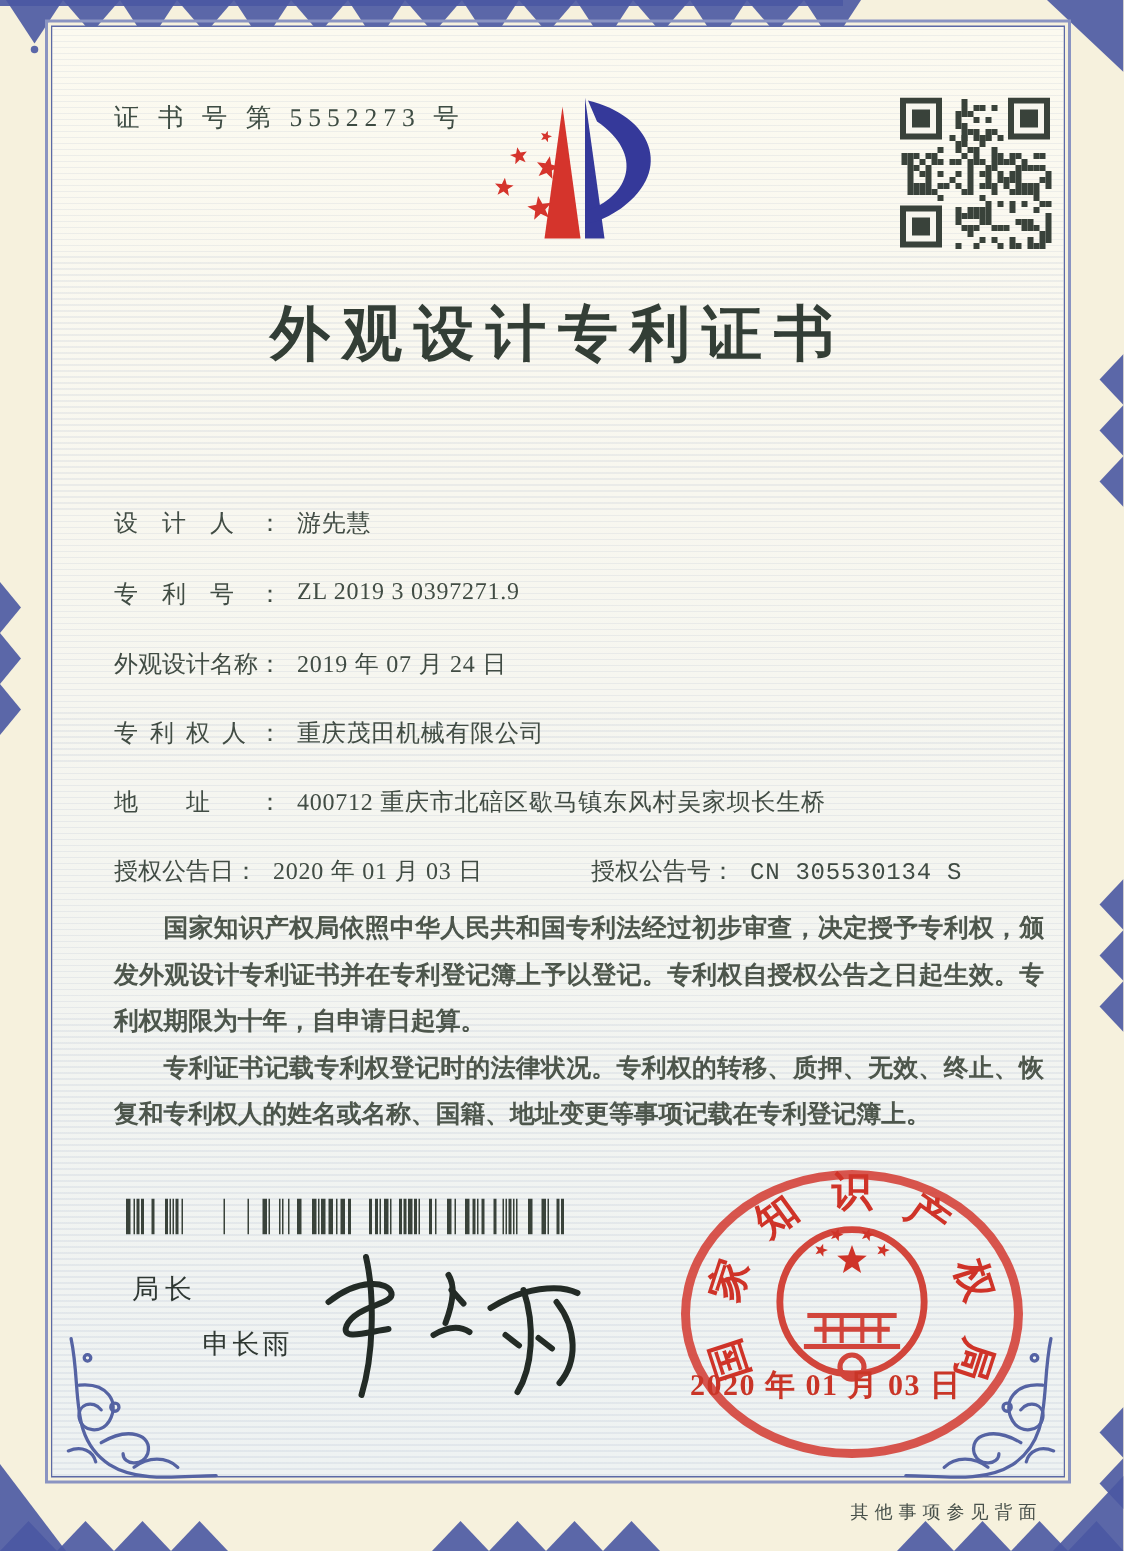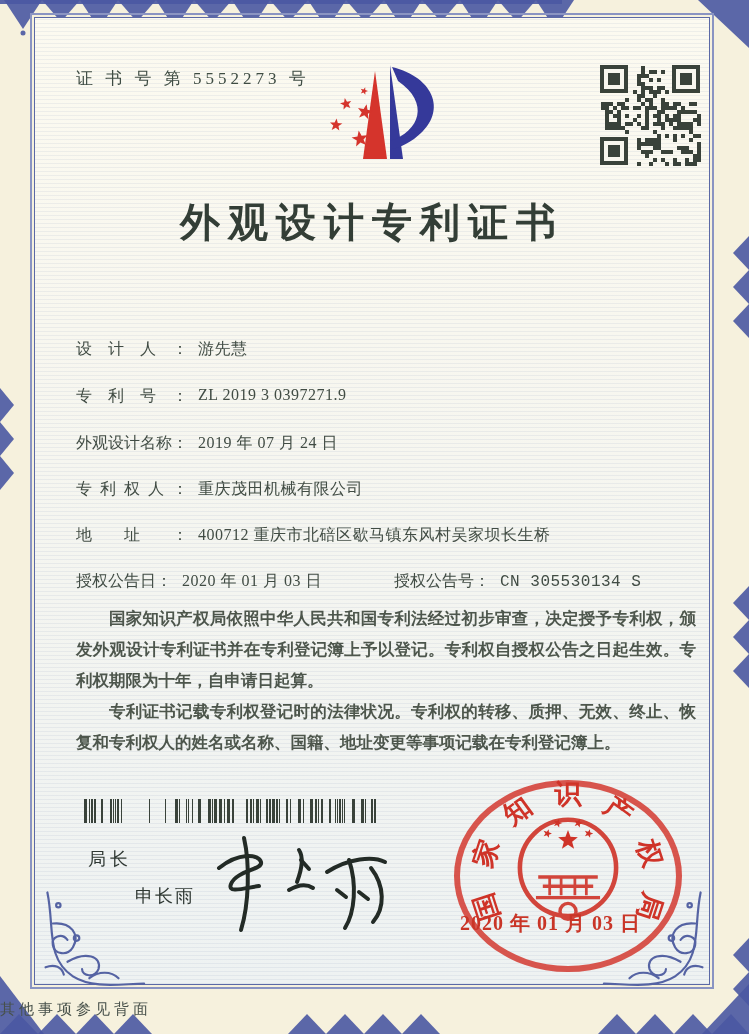--- a/index.html
+++ b/index.html
@@ -33,21 +33,21 @@
   .seal{position:absolute;left:422px;top:765px;width:228px;height:192px;z-index:5;}
   .seal-ring{position:absolute;inset:0;border:6px solid rgba(210,50,40,.82);border-radius:50%;}
   #seal-arc{position:absolute;left:50%;top:52%;width:0;height:0;}
   #seal-arc span{position:absolute;left:0;top:0;font-size:27px;font-weight:700;color:#cf3328;
                  font-family:"Liberation Serif","DejaVu Serif",serif;}
   #emblem{position:absolute;left:56px;top:26px;}
   .seal-date{position:absolute;left:6px;top:130px;width:220px;font-size:20px;font-weight:700;
              color:#c93527;letter-spacing:1px;z-index:6;}
   .pagefoot{position:absolute;left:0;top:946px;width:684px;text-align:center;font-size:14.5px;
             letter-spacing:3px;color:#3f4a42;z-index:3;}
-  .backnote{position:absolute;left:0;top:1000px;width:100%;text-align:left;font-size:15px;
+  .backnote{position:absolute;left:0;top:1000px;width:100%;text-align:right;font-size:12px;
             letter-spacing:4px;color:#47504a;z-index:3;}
   .flourish{position:absolute;z-index:4;}
   .fl-bl{left:6px;top:872px;}
   .fl-br{left:568px;top:872px;transform:scaleX(-1);}
 </style>
 </head>
 <body>
 
 <div class="page">
 

